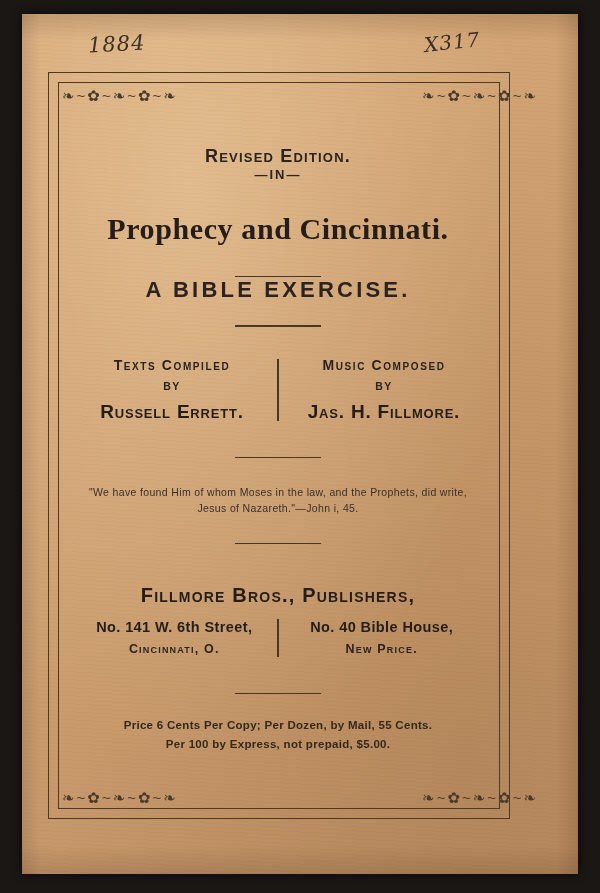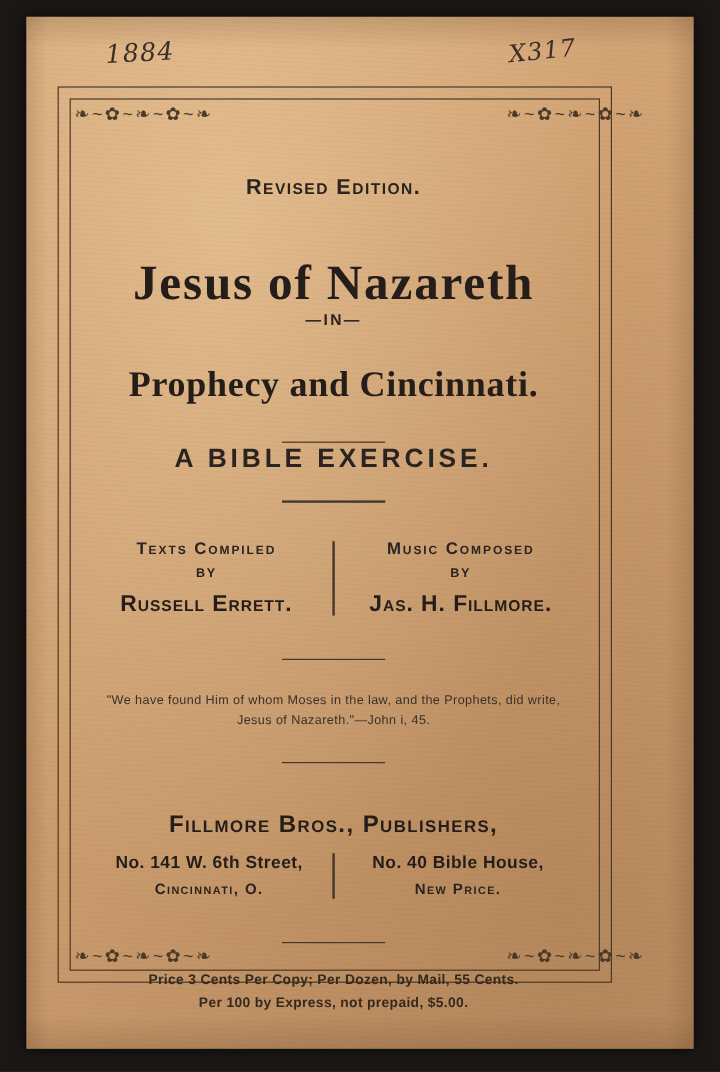--- a/index.html
+++ b/index.html
@@ -312,21 +312,20 @@
 
   <div class="vine vine-tl">❧~✿~❧~✿~❧</div>
   <div class="vine vine-tr">❧~✿~❧~✿~❧</div>
   <div class="vine vine-bl">❧~✿~❧~✿~❧</div>
   <div class="vine vine-br">❧~✿~❧~✿~❧</div>
 
   <div id="content">
 
     <div id="revised-edition" class="sc">Revised Edition.</div>
 
-    <div id="main-title">Jesus of Nazareth</div>
 
     <div id="in-word">—IN—</div>
 
     <div id="subtitle">Prophecy and Cincinnati.</div>
 
     <div class="line-rule" id="rule-1"></div>
 
     <div id="exercise-line">A BIBLE EXERCISE.</div>
 
     <div class="line-rule" id="rule-2"></div>
@@ -361,18 +360,18 @@
       <div class="addr-divider"></div>
       <div class="addr-col">
         <div class="addr-street">No. 40 Bible House,</div>
         <div class="addr-city sc">New Price.</div>
       </div>
     </div>
 
     <div class="line-rule" id="rule-5"></div>
 
     <div id="price-note">
-      <div>Price 3 Cents Per Copy; Per Dozen, by Mail, 55 Cents.</div>
+      <div>Price 6 Cents Per Copy; Per Dozen, by Mail, 55 Cents.</div>
       <div>Per 100 by Express, not prepaid, $5.00.</div>
     </div>
 
   </div>
 </div>
 
 </body></html>

